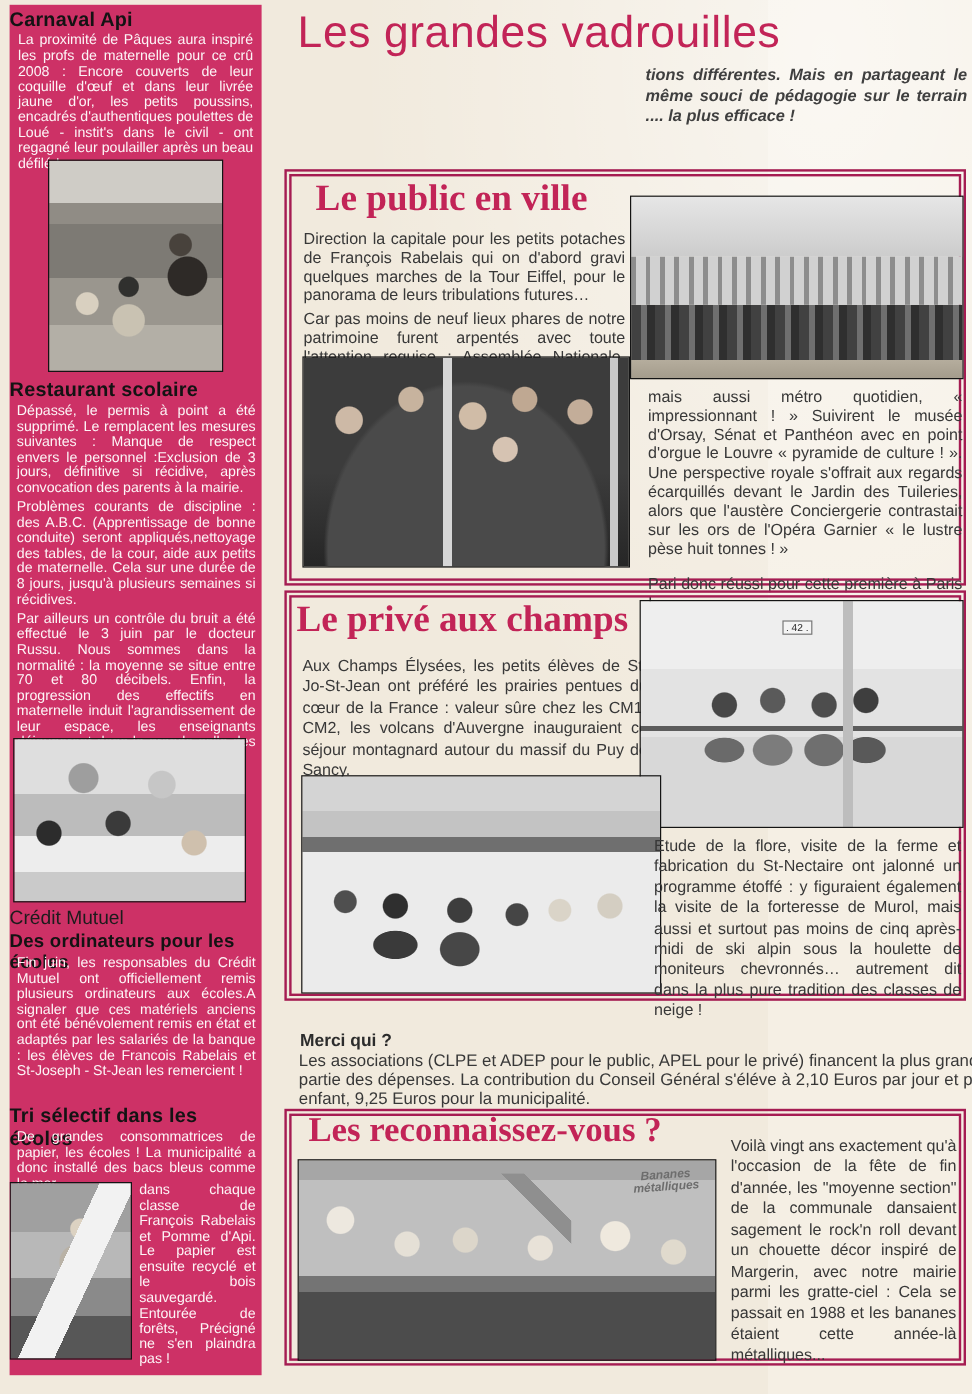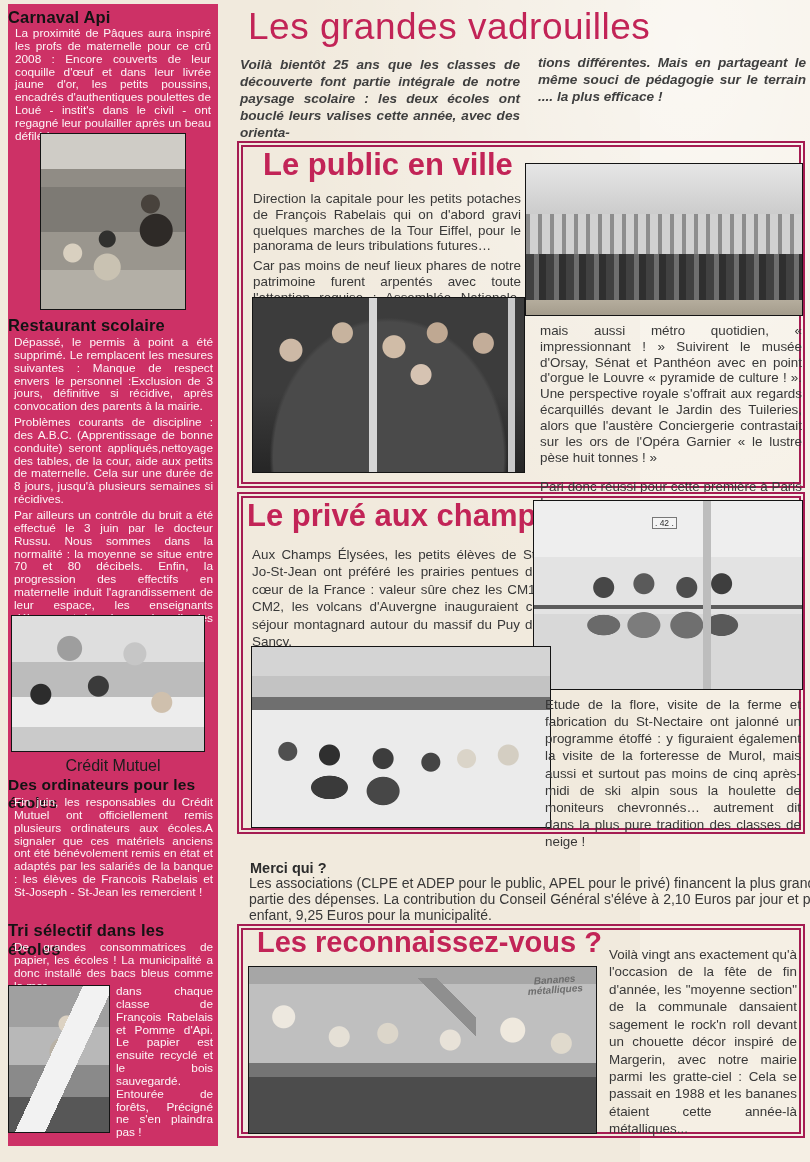--- a/index.html
+++ b/index.html
@@ -7,21 +7,21 @@
     position:relative;width:810px;height:1162px;overflow:hidden;
     background:
       radial-gradient(ellipse at 85% 4%, rgba(255,255,255,.55), transparent 40%),
       linear-gradient(90deg,#f1eadd 0 79%,#f5efe4 79% 100%);
     font-family:"Liberation Sans","DejaVu Sans",sans-serif;
     color:#3a3a3a;
   }
   
   .sidebar{position:absolute;left:8px;top:4px;width:210px;height:1142px;background:var(--sidebar-bg,#cd3166);overflow:hidden;}
   .sb-h{position:absolute;left:0;width:100%;margin:0;font-size:16.5px;font-weight:bold;color:#131313;letter-spacing:.2px;}
-  .sb-k{position:absolute;left:0;width:100%;margin:0;text-align:center;font-size:16px;font-weight:normal;color:#1c1c1c;}
+  .sb-k{position:absolute;left:0;width:100%;margin:0;text-align:left;font-size:16px;font-weight:normal;color:#1c1c1c;}
   .sb-p{position:absolute;margin:0;color:#fdf5f7;font-size:11.8px;line-height:1.09;text-align:justify;}
   
   .ph{position:absolute;border:1px solid #141414;box-sizing:border-box;background-color:#b9b9b9;}
   .ph-carnaval{
     background:
       radial-gradient(circle at 76% 40%, #48423c 0 9px, transparent 10px),
       radial-gradient(circle at 80% 55%, #2e2a27 0 16px, transparent 17px),
       radial-gradient(circle at 22% 68%, #d9d0c0 0 9px, transparent 10px),
       radial-gradient(circle at 46% 60%, #30302e 0 8px, transparent 9px),
       radial-gradient(circle at 46% 76%, #c9c2b2 0 13px, transparent 14px),
@@ -98,21 +98,21 @@
       radial-gradient(circle at 90% 46%, #e0dacd 0 10px, transparent 11px),
       linear-gradient(45deg, transparent 0 58%, #8f8f8f 58% 72%, transparent 72%) no-repeat 55% 10% / 80px 60px,
       linear-gradient(180deg,#a6a6a6 0 10%,#bfbfbf 10% 58%,#747474 58% 66%,#4c4c4c 66% 100%);
   }
   .ph-note{position:absolute;font-size:8.5px;color:#2e2e2e;background:#f4f4f4;border:1px solid #777;padding:0 2px;line-height:1.2;}
   .mural-note{position:absolute;right:4px;top:8px;font-size:10px;font-weight:bold;font-style:italic;color:#6d6d6d;background:transparent;border:none;transform:rotate(-4deg);max-width:70px;text-align:center;line-height:1;}
   
   .main-title{position:absolute;margin:0;font-size:37px;font-weight:normal;color:var(--accent,#c22457);letter-spacing:.5px;}
   .intro{position:absolute;margin:0;font-size:13.6px;font-weight:bold;font-style:italic;line-height:1.25;text-align:justify;color:#3f3f3f;}
   .artbox{position:absolute;border:6px double var(--border,#a51c52);box-sizing:border-box;}
-  .box-title{position:absolute;margin:0;font-weight:bold;color:var(--accent,#c22457);white-space:nowrap;}
+  .box-title{position:absolute;margin:0;font-weight:bold;color:var(--accent,#c22457);white-space:nowrap;font-family:Liberation Serif, serif;}
   .col-text{position:absolute;margin:0;font-size:13.4px;line-height:1.18;text-align:justify;color:#383838;}
   .col-text p{margin:0 0 4px 0;}
   .merci-h{position:absolute;margin:17px;font-size:14.5px;font-weight:bold;color:#2c2c2c;}
   .merci-p{position:absolute;margin:16px;font-size:14px;line-height:1.14;text-align:justify;color:#383838;}
 </style>
 </head>
 <body>
 
 <div class="page">
 
@@ -131,21 +131,20 @@
     <h2 class="sb-h" style="top:772px;font-size:15.5px">Des ordinateurs pour les écoles</h2>
     <p class="sb-p" style="top:792px;left:6px;width:199px">Fin juin, les responsables du Crédit Mutuel ont officiellement remis plusieurs ordinateurs aux écoles.A signaler que ces matériels anciens ont été bénévolement remis en état et adaptés par les salariés de la banque : les élèves de Francois Rabelais et St-Joseph - St-Jean les remercient !</p>
 
     <h2 class="sb-h" style="top:917px">Tri sélectif dans les écoles</h2>
     <p class="sb-p" style="top:937px;left:6px;width:199px">De grandes consommatrices de papier, les écoles ! La municipalité a donc installé des bacs bleus comme la mer</p>
     <figure class="ph ph-tri" style="left:0;top:981px;width:102px;height:148px;margin:0"></figure>
     <p class="sb-p" style="top:981px;left:108px;width:97px">dans chaque classe de François Rabelais et Pomme d'Api. Le papier est ensuite recyclé et le bois sauvegardé. Entourée de forêts, Précigné ne s'en plaindra pas !</p>
   </aside>
 
   <h1 class="main-title" style="left:248px;top:6px">Les grandes vadrouilles</h1>
-  <p class="intro" style="left:240px;top:57px;width:280px">Voilà bientôt 25 ans que les classes de découverte font partie intégrale de notre paysage scolaire : les deux écoles ont bouclé leurs valises cette année, avec des orienta-</p>
   <p class="intro" style="left:538px;top:55px;width:268px">tions différentes. Mais en partageant le même souci de pédagogie sur le terrain .... la plus efficace !</p>
 
   <section class="artbox" style="left:237px;top:141px;width:568px;height:347px">
     <h2 class="box-title" style="left:20px;top:0;font-size:31px">Le public en ville</h2>
     <div class="col-text" style="left:10px;top:44px;width:268px">
       <p>Direction la capitale pour les petits potaches de François Rabelais qui on d'abord gravi quelques marches de la Tour Eiffel, pour le panorama de leurs tribulations futures…</p>
       <p>Car pas moins de neuf lieux phares de notre patrimoine furent arpentés avec toute l'attention requise : Assemblée Nationale, château de Versailles</p>
     </div>
     <figure class="ph ph-versailles" style="left:282px;top:16px;width:278px;height:153px;margin:0"></figure>
     <figure class="ph ph-metro" style="left:9px;top:150px;width:273px;height:176px;margin:0"></figure>

